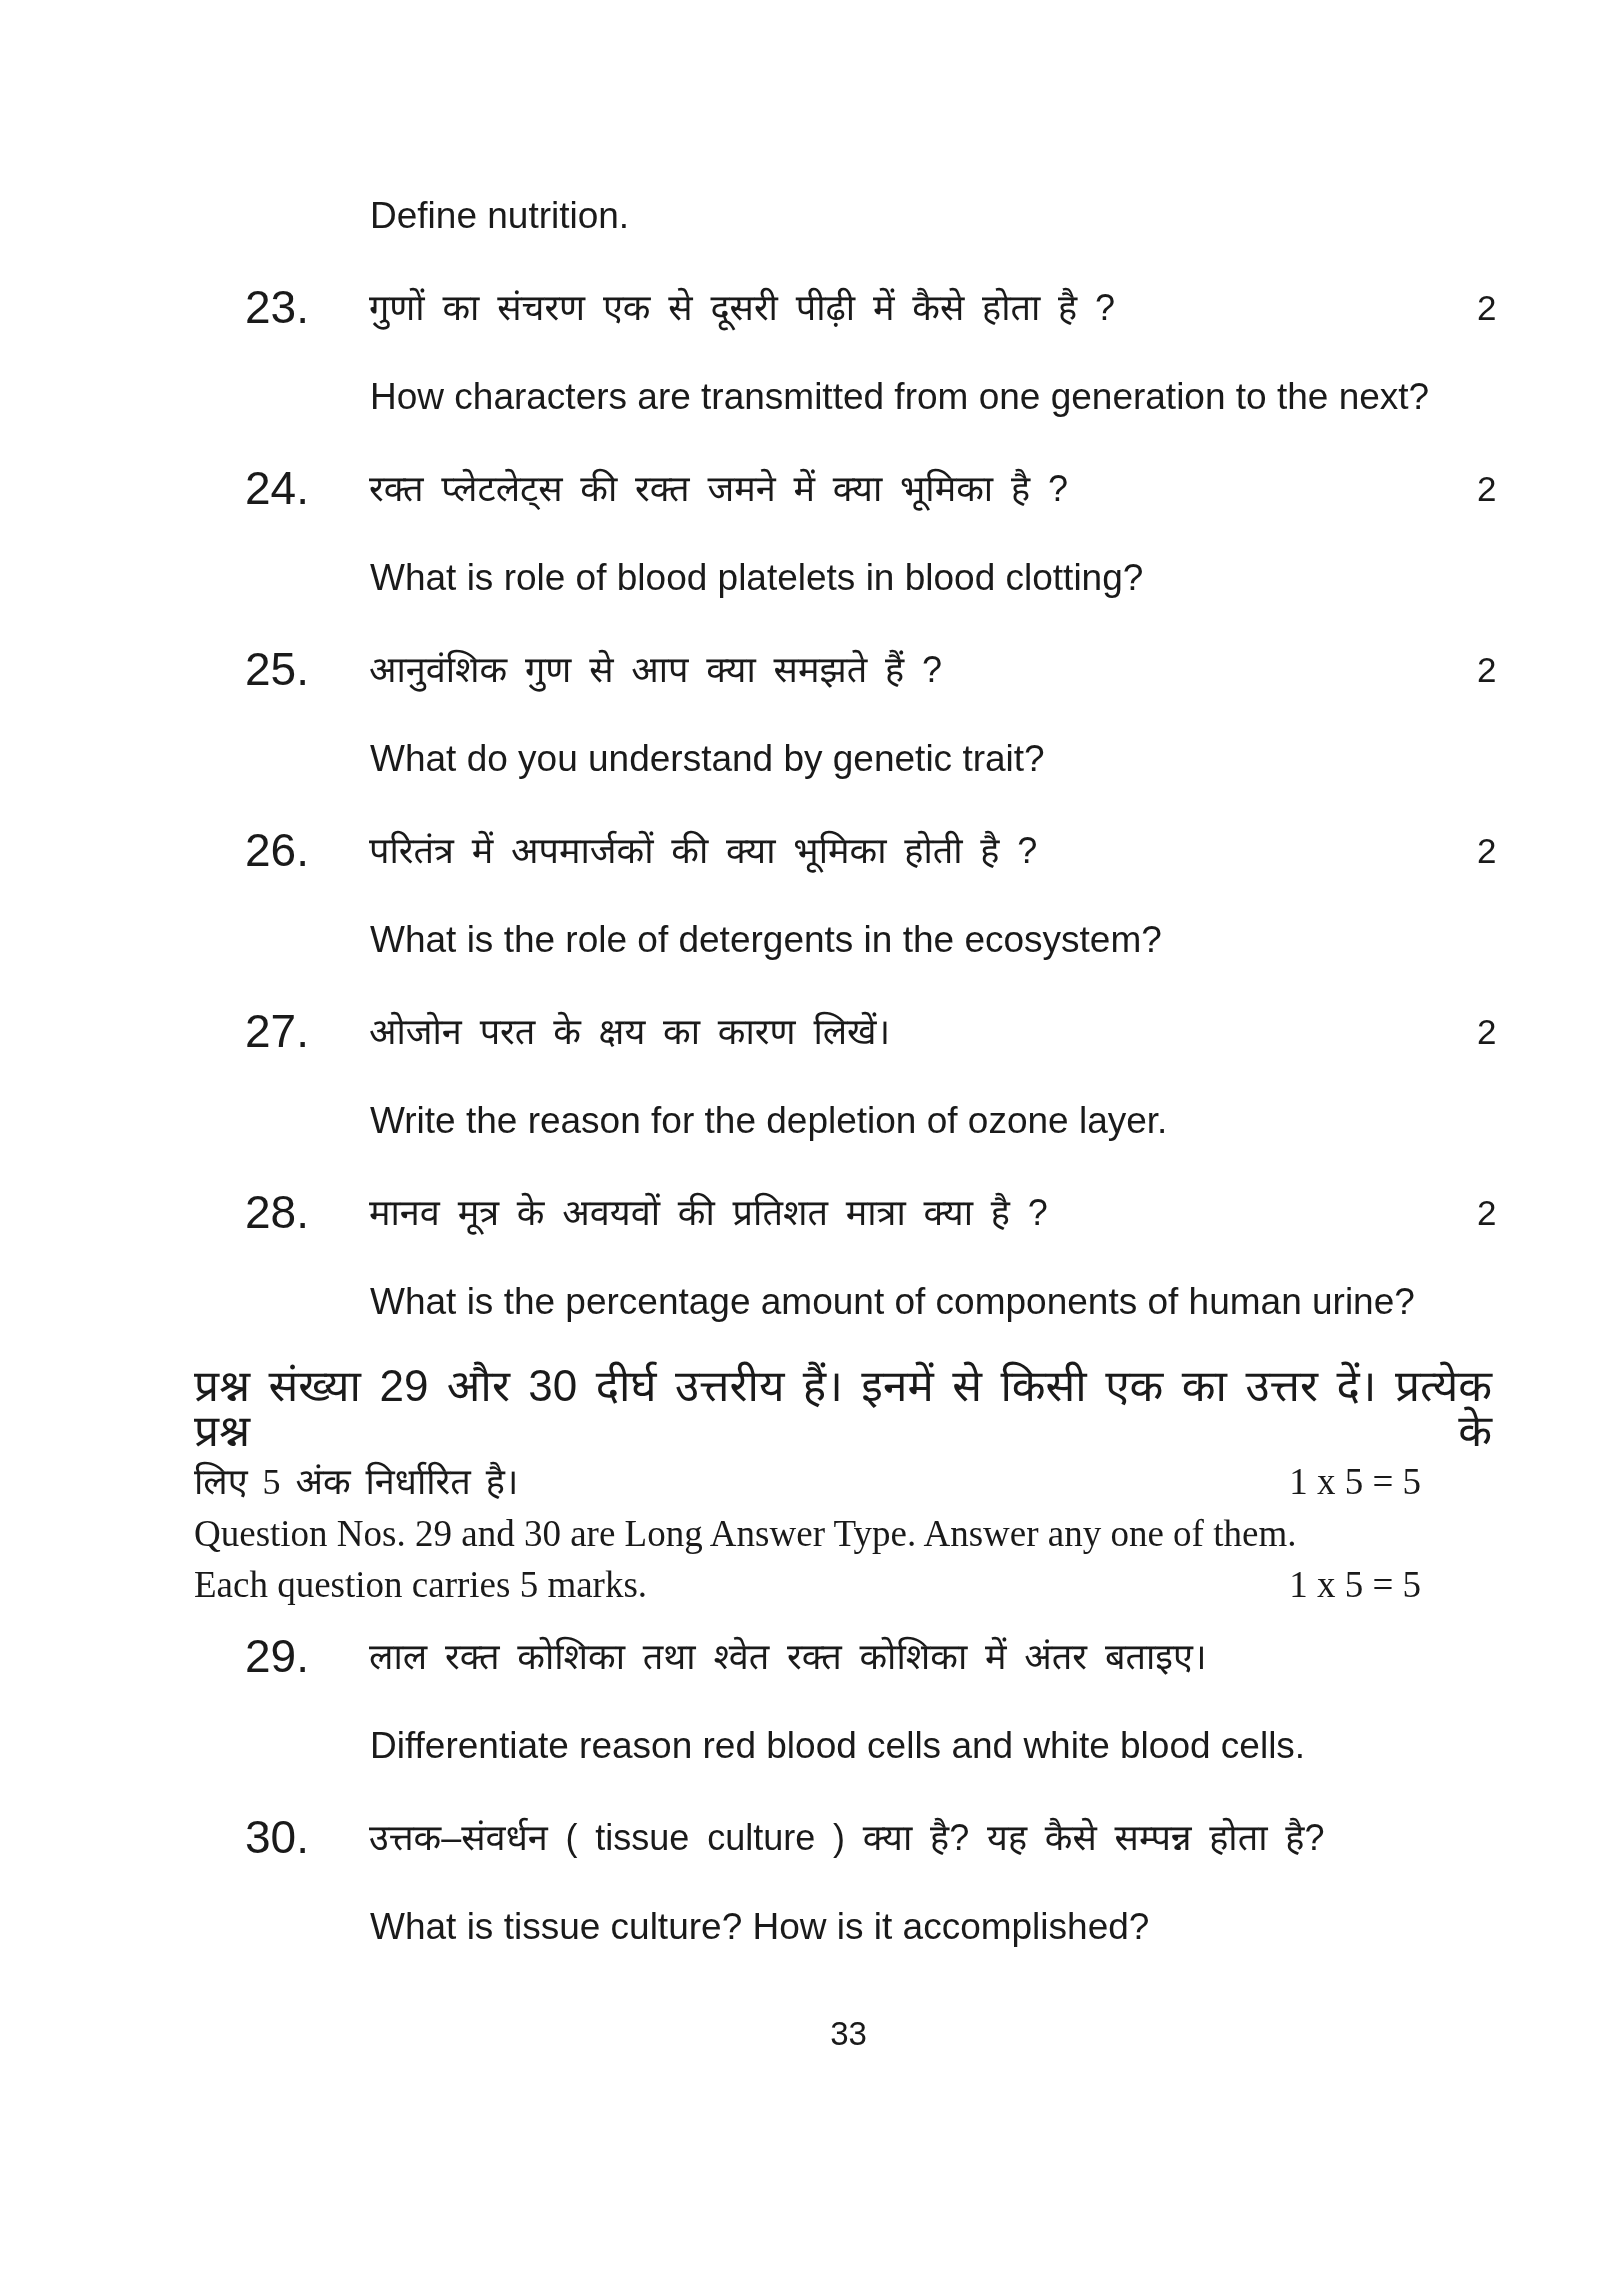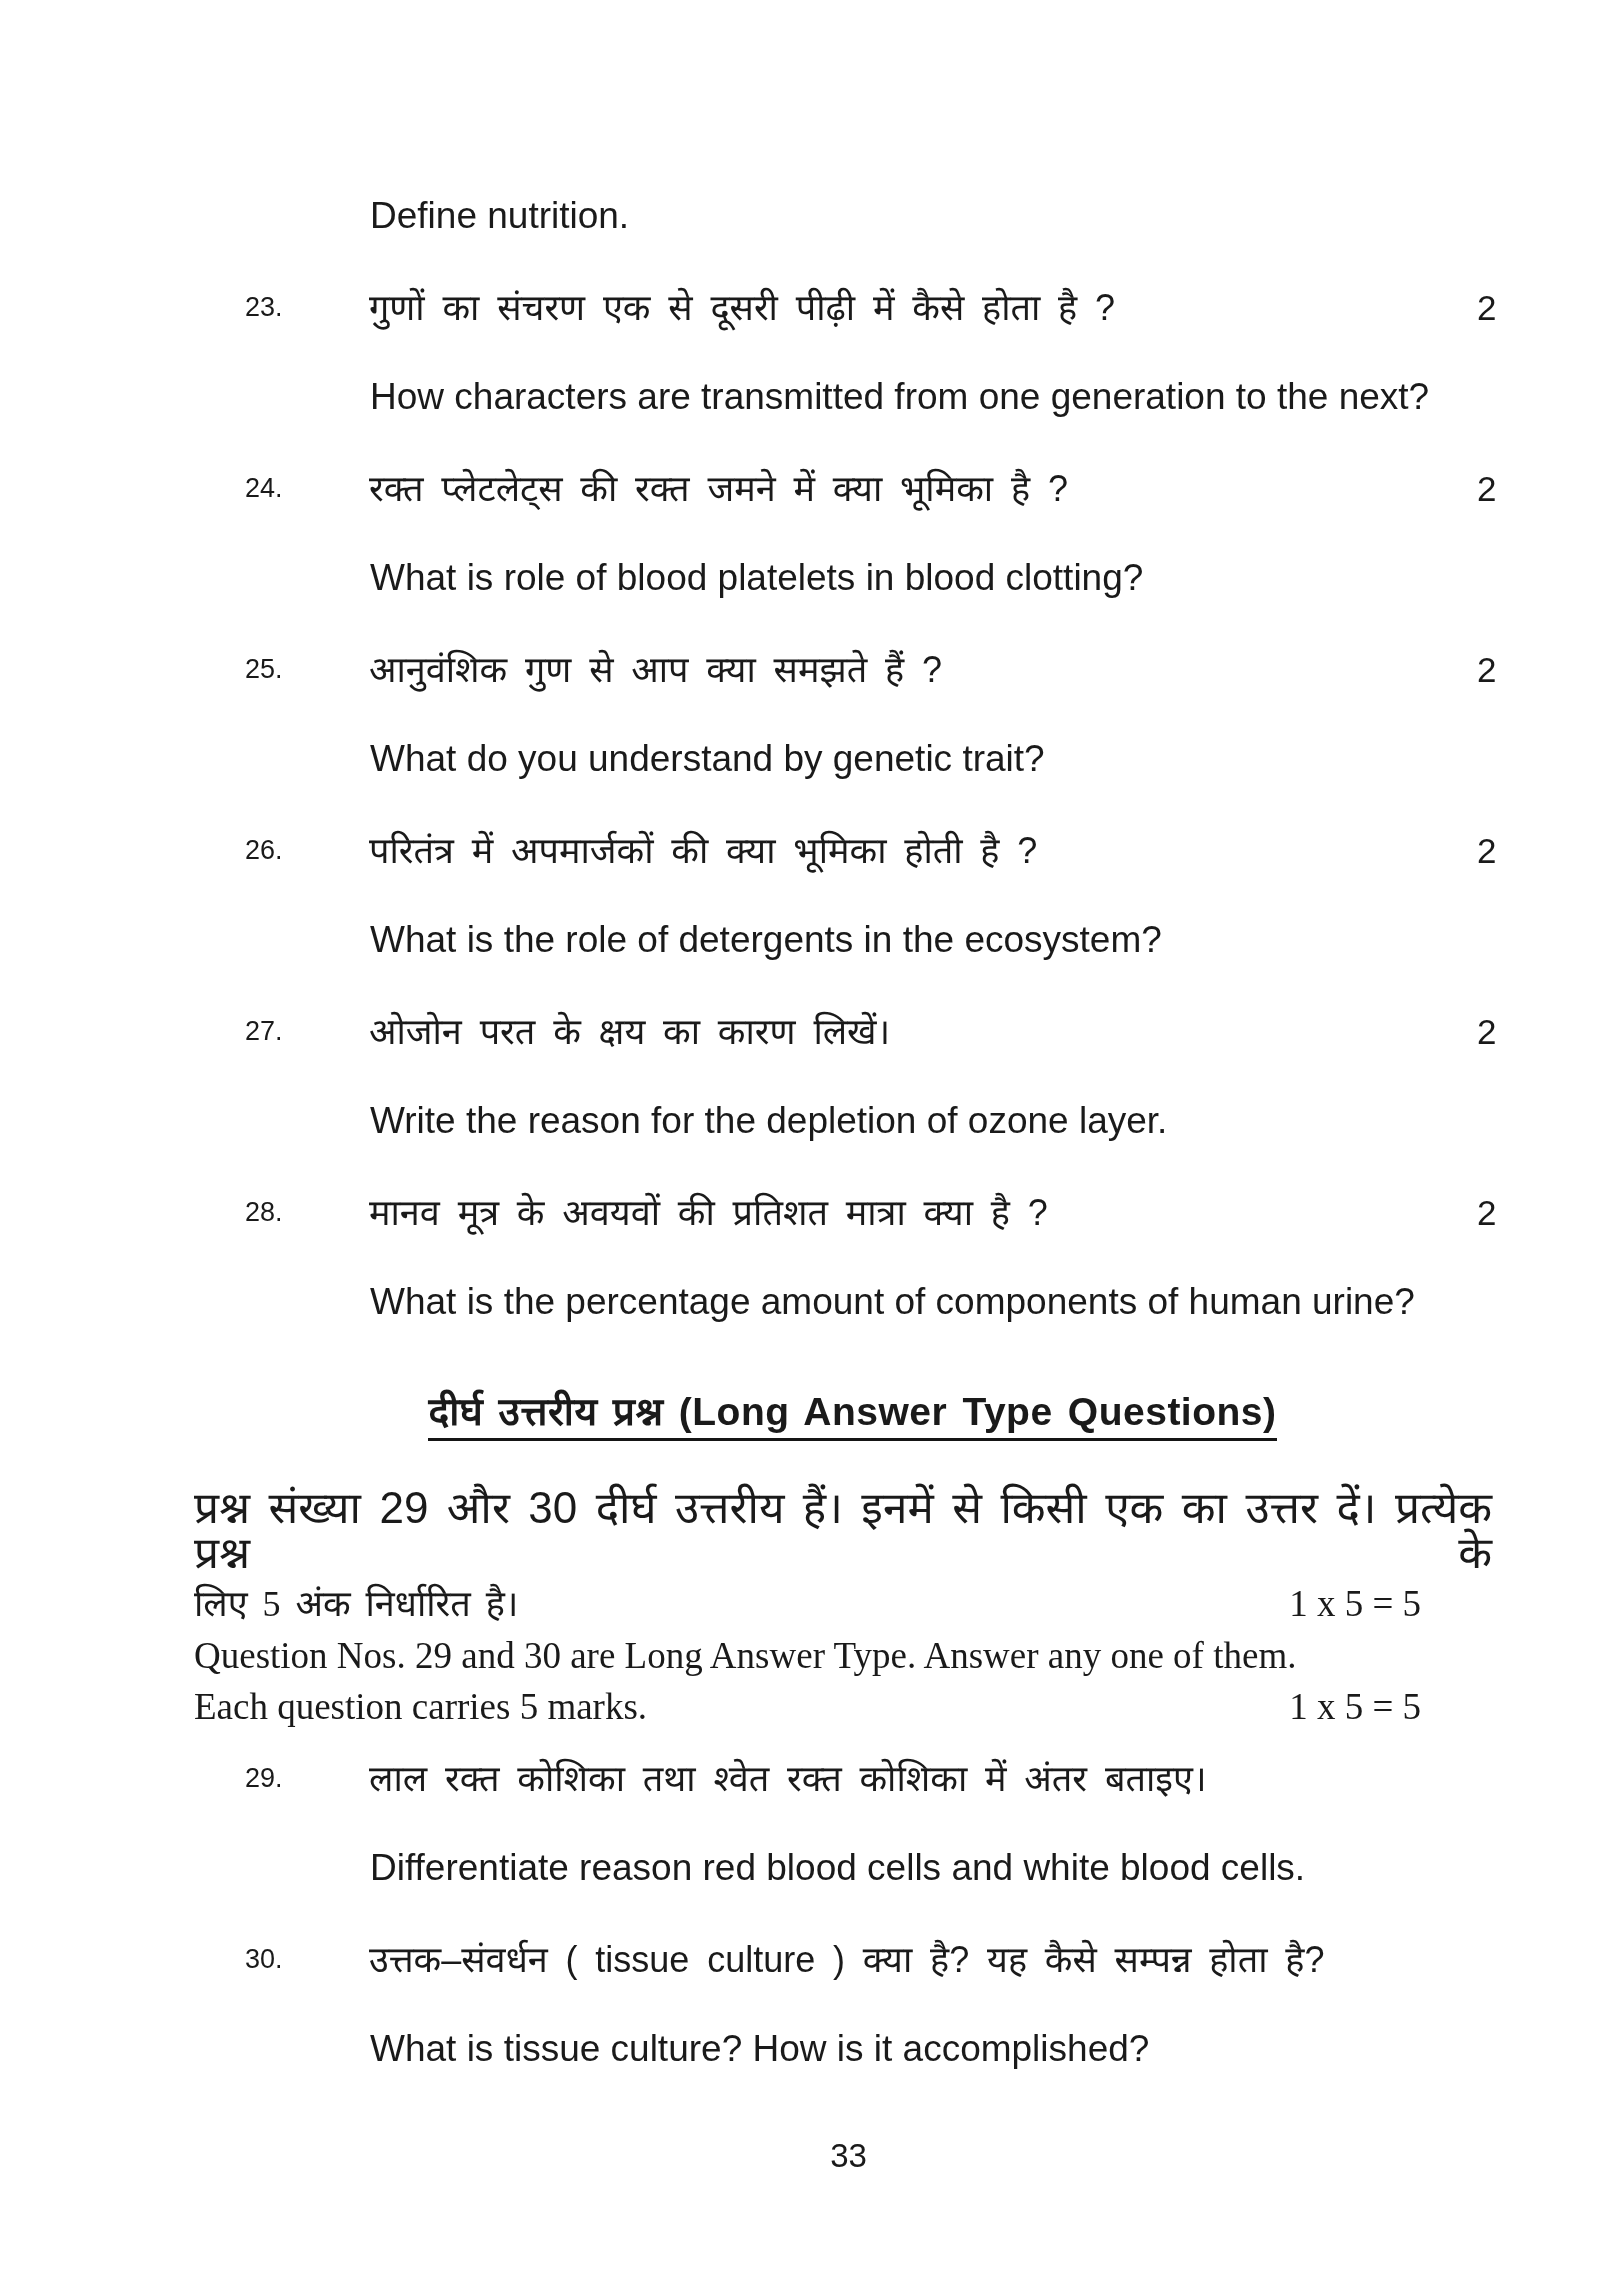--- a/index.html
+++ b/index.html
@@ -11,21 +11,21 @@
     overflow:hidden;
   }
   .page { width:1621px; height:1975px; background:#ffffff; padding-top:193px; }
 
   .ans-line {
     margin:0 144px 0 370px;
     font-size:37px; line-height:45px;
   }
   .qrow { display:flex; align-items:flex-start; margin:46px 59px 0 245px; }
   .qrow.tight { margin-top:25.5px; }
-  .qnum  { width:124px; font-size:27px; line-height:47px; }
+  .qnum  { width:124px; font-size:46px; line-height:47px; }
   .qtext { flex:1; font-size:36px; line-height:47px; word-spacing:7.8px; }
   .qmarks{ width:85px; font-size:35px; line-height:47px; }
   .qenglish {
     margin:43px 144px 0 370px;
     font-size:37px; line-height:45px;
   }
 
   .heading-wrap { margin-top:61px; text-align:center; line-height:53px; }
   .heading {
     font-size:39px; font-weight:700; letter-spacing:0.5px;
@@ -87,23 +87,20 @@
   </div>
   <div class="qenglish">Write the reason for the depletion of ozone layer.</div>
 
   <div class="qrow">
     <div class="qnum">28.</div>
     <div class="qtext">मानव मूत्र के अवयवों की प्रतिशत मात्रा क्या है ?</div>
     <div class="qmarks">2</div>
   </div>
   <div class="qenglish">What is the percentage amount of components of human urine?</div>
 
-  <div class="heading-wrap">
-    <span class="heading">दीर्घ उत्तरीय प्रश्न (Long Answer Type Questions)</span>
-  </div>
 
   <div class="instructions">
     <div class="instr hindi justify">प्रश्न संख्या 29 और 30 दीर्घ उत्तरीय हैं। इनमें से किसी एक का उत्तर दें। प्रत्येक प्रश्न के</div>
     <div class="instr-row">
       <span class="left hindi">लिए 5 अंक निर्धारित है।</span>
       <span class="formula">1 x 5 = 5</span>
     </div>
     <div class="instr-row">
       <span class="left">Question Nos. 29 and 30 are Long Answer Type. Answer any one of them.</span>
     </div>

